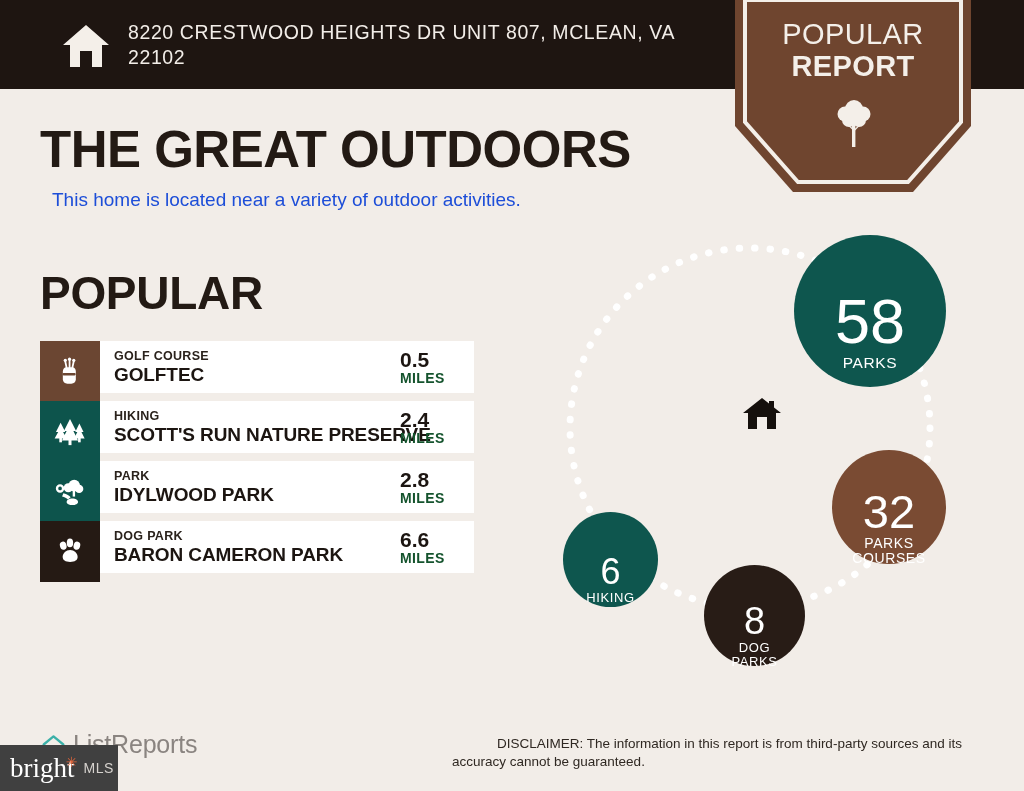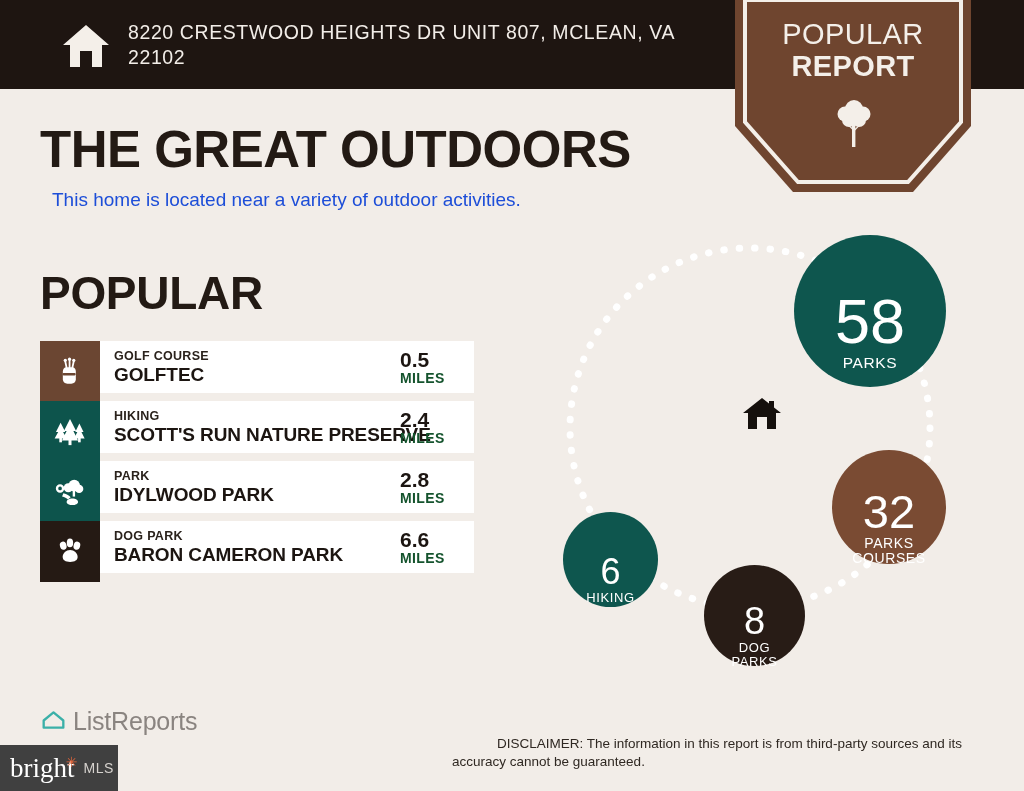--- a/index.html
+++ b/index.html
@@ -83,21 +83,21 @@
   .c-dog .c-lab{font-size:13px;}
 
   .c-hike{left:43px;top:284px;width:95px;height:95px;background:#0E564E;}
   .c-hike .c-num{font-size:36px;margin-bottom:1px;}
   .c-hike .c-lab{font-size:13px;}
 
   .center-mark{position:absolute;left:162px;top:168px;width:160px;text-align:center;}
   .center-mark .ch-icon{width:42px;height:36px;margin:0 auto 8px;display:block;}
   .within{font-size:19px;font-weight:400;color:#1C1511;line-height:23px;letter-spacing:.2px;}
   .within b{display:block;font-weight:700;}
-  .lr-logo{position:absolute;left:40px;top:708px;display:flex;}
+  .lr-logo{position:absolute;left:40px;top:731px;display:flex;align-items:center;}
   .lr-logo svg{display:block;margin-right:6px;}
   .lr-text{font-size:25px;color:#8A8480;font-weight:400;letter-spacing:-.2px;line-height:27px;}
   .disclaimer{
     position:absolute;left:452px;top:735px;width:545px;
     font-size:13.5px;color:#2F2822;line-height:18px;
   }
   .disclaimer b{font-weight:400;margin-left:45px;}
 
   .watermark{
     position:absolute;left:0;top:745px;width:118px;height:46px;background:#404040;

